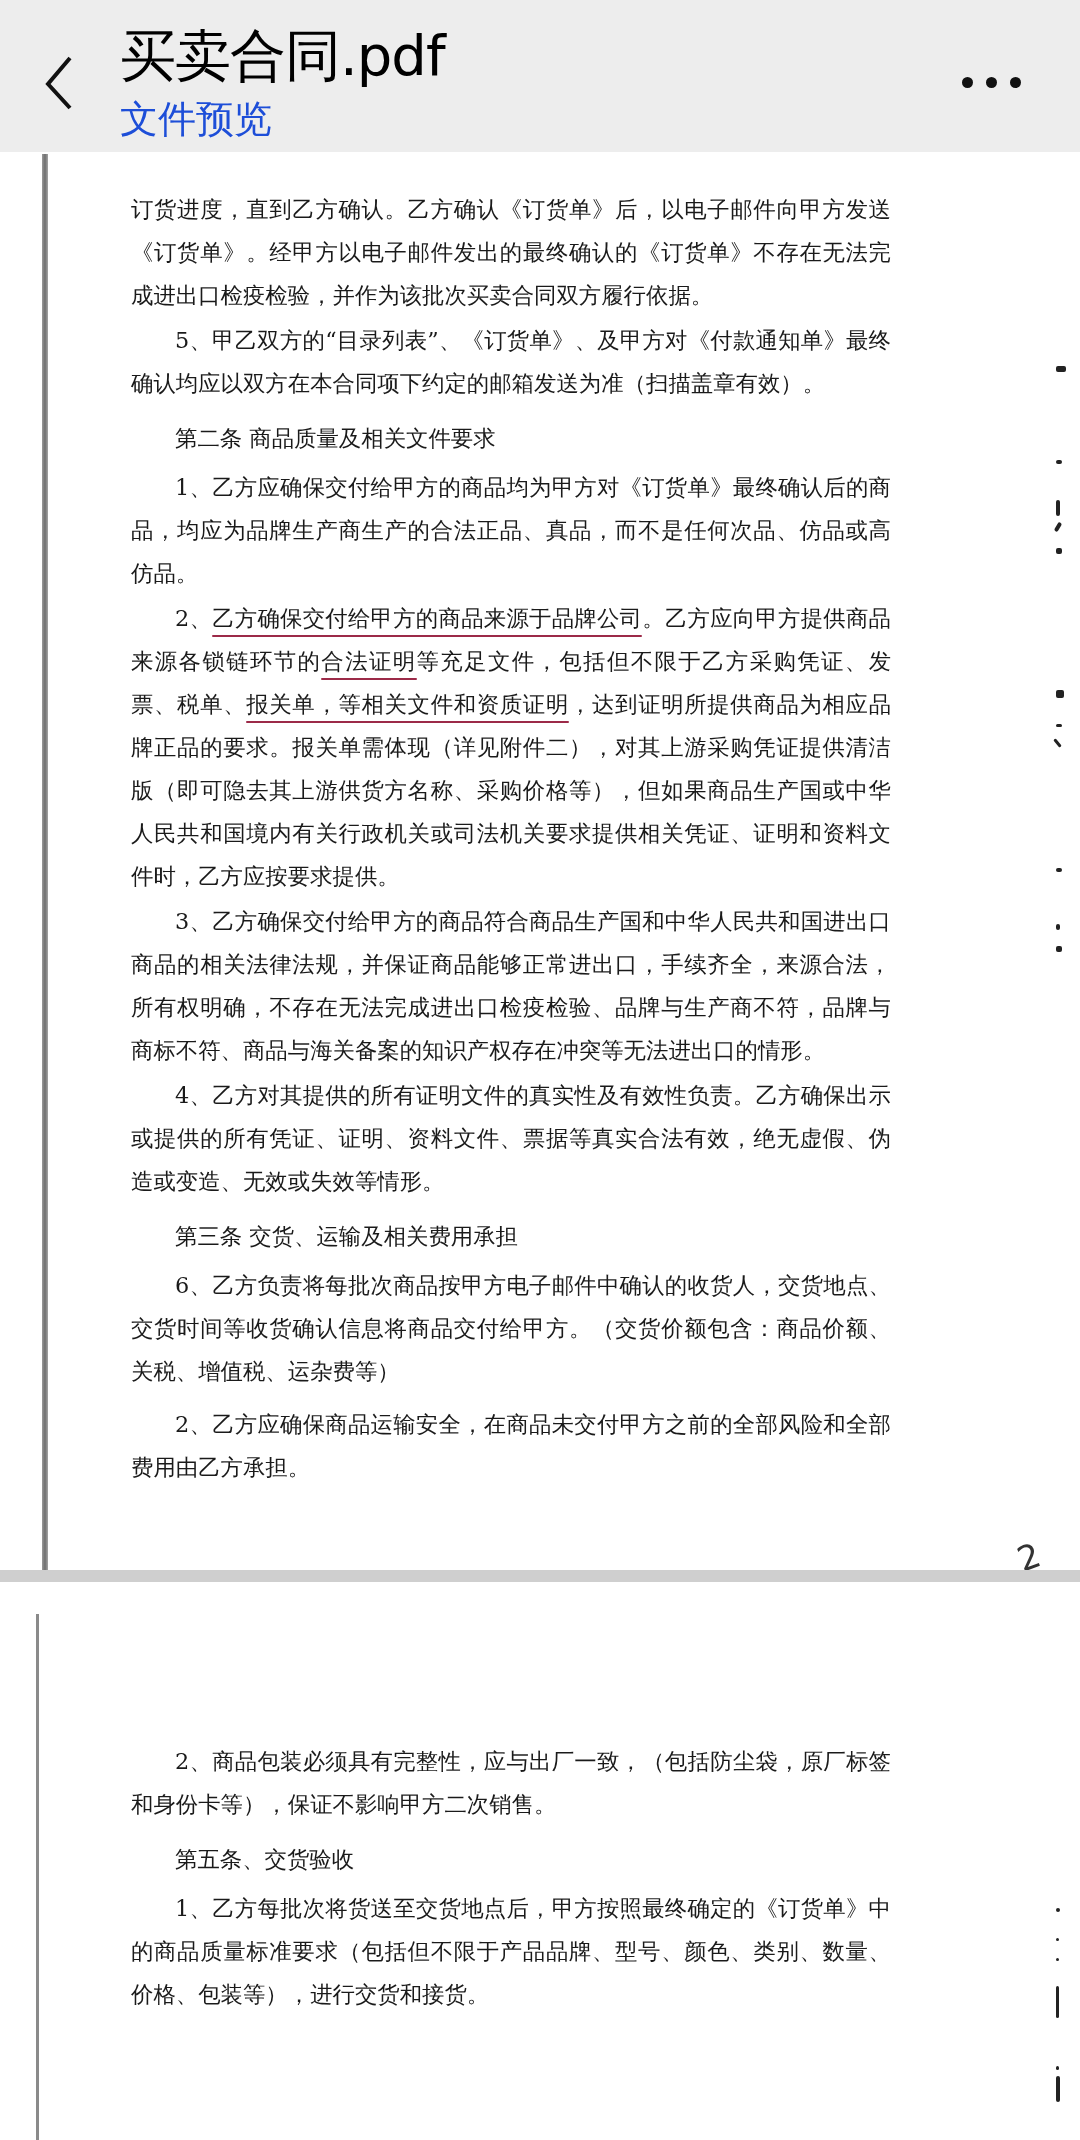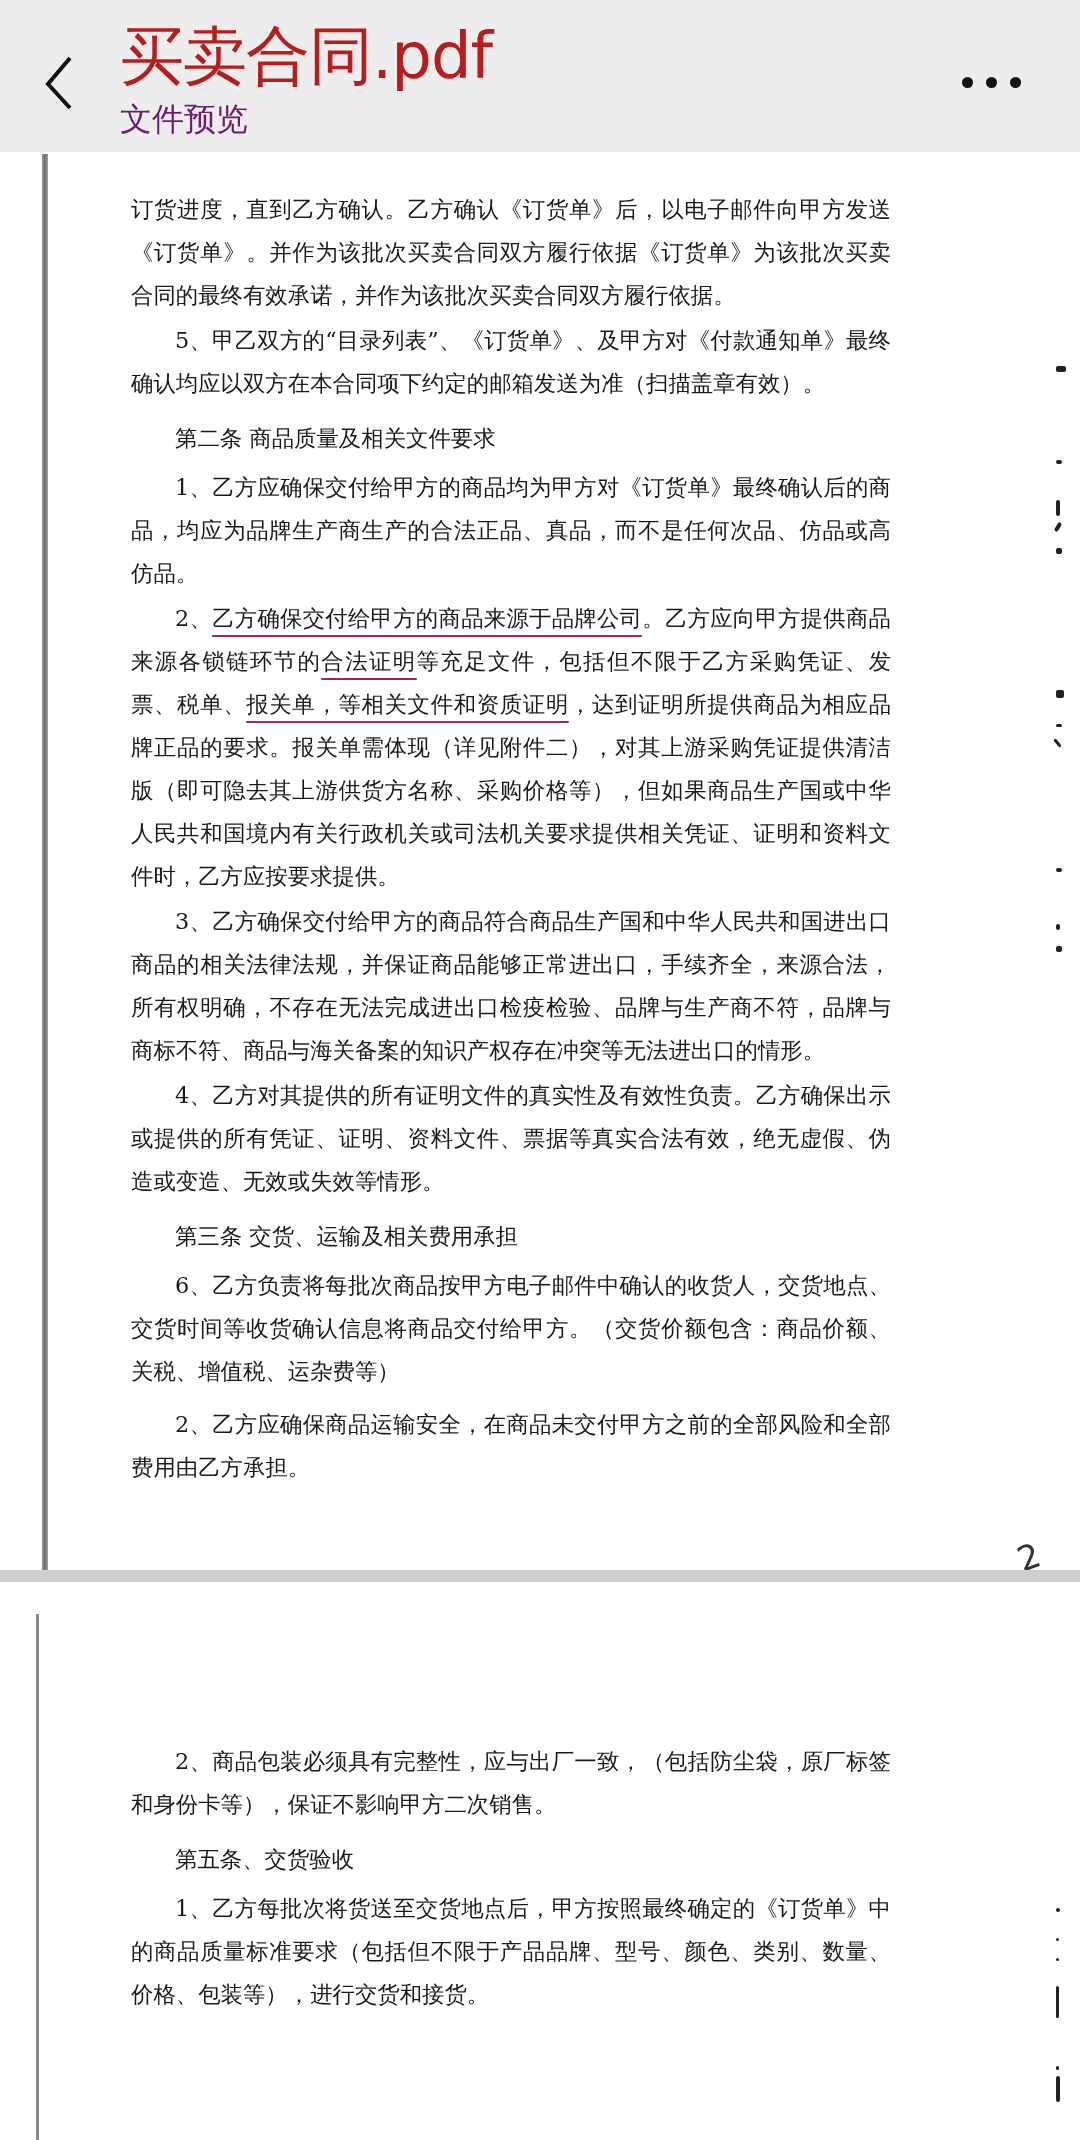--- a/index.html
+++ b/index.html
@@ -1,23 +1,23 @@
 <!DOCTYPE html>
 <html><head>
 <meta charset="utf-8">
 <style>
   html, body { margin:0; padding:0; }
   body { width:1080px; height:2140px; overflow:hidden; background:#cfcfcf; position:relative;
          font-family:"DejaVu Serif","Liberation Serif",serif; }
   .topbar { position:absolute; left:0; top:0; width:1080px; height:152px; background:#ededed; }
   .back { position:absolute; left:40px; top:52px; width:40px; height:60px; cursor:pointer; }
   .title { position:absolute; left:120px; top:24px; font-family:"DejaVu Sans","Liberation Sans",sans-serif;
-           font-size:64px; color:#b91c1c; line-height:64px; letter-spacing:-1px; }
+           font-size:56px; color:#000000; line-height:64px; letter-spacing:-1px; }
   .subtitle { position:absolute; left:120px; top:96px; font-family:"DejaVu Sans","Liberation Sans",sans-serif;
-           font-size:32px; color:#701a75; line-height:46px; }
+           font-size:38px; color:#1d4ed8; line-height:46px; }
   .more { position:absolute; left:962px; top:64px; width:70px; height:36px; cursor:pointer; display:flex; gap:13px; align-items:center; }
   .more span { width:11px; height:11px; background:#111; border-radius:50%; display:block; }
 
   .page { position:absolute; left:0; width:1080px; background:#fff; overflow:hidden; }
   .page1 { top:152px; height:1418px; }
   .page2 { top:1582px; height:558px; }
   .edge { position:absolute; width:6px; background:linear-gradient(90deg,#9a9a9a,#6f6f6f,#a5a5a5); }
   .page1 .edge { left:42px; top:2px; height:1416px; }
   .page2 .edge { left:36px; top:32px; height:526px; width:3px; background:#8a8a8a; }
 
@@ -46,21 +46,21 @@
   <div class="more">
     <span></span>
     <span></span>
     <span></span>
   </div>
 </div>
 
 <div class="page page1">
   <div class="edge"></div>
   <div class="doc" id="p1" style="top:36px;">
-      <p>订货进度，直到乙方确认。乙方确认《订货单》后，以电子邮件向甲方发送《订货单》。并作为该批次买卖合同双方履行依据《订货单》为该批次买卖合同的最终有效承诺，并作为该批次买卖合同双方履行依据。</p>
+      <p>订货进度，直到乙方确认。乙方确认《订货单》后，以电子邮件向甲方发送《订货单》。经甲方以电子邮件发出的最终确认的《订货单》不存在无法完成进出口检疫检验，并作为该批次买卖合同双方履行依据。</p>
       <p class="ind" style="margin-top: 2px;">5、甲乙双方的“目录列表”、《订货单》、及甲方对《付款通知单》最终确认均应以双方在本合同项下约定的邮箱发送为准（扫描盖章有效）。</p>
       <p class="head" style="margin-top: 12px; margin-bottom: 6px;">第二条  商品质量及相关文件要求</p>
       <p class="ind" style="margin-top: 2px;">1、乙方应确保交付给甲方的商品均为甲方对《订货单》最终确认后的商品，均应为品牌生产商生产的合法正品、真品，而不是任何次品、仿品或高仿品。</p>
       <p class="ind" style="margin-top: 2px;"><span>2、</span><span class="u">乙方确保交付给甲方的商品来源于品牌公司</span><span>。乙方应向甲方提供商品来源各锁链环节的</span><span class="u">合法证明</span><span>等充足文件，包括但不限于乙方</span><span class="u">采购凭证、发票、税单、</span><span class="u">报关单，等相关文件和资质证明</span><span>，达到证明所提供商品为相应品牌正品的要求。报关单需体现（详见附件二），对其上游采购凭证提供清洁版（即可隐去其上游供货方名称、采购价格等），但如果商品生产国或中华人民共和国境内有关行政机关或司法机关要求提供相关凭证、证明和资料文件时，乙方应按要求提供。</span></p>
       <p class="ind" style="margin-top: 2px;">3、乙方确保交付给甲方的商品符合商品生产国和中华人民共和国进出口商品的相关法律法规，并保证商品能够正常进出口，手续齐全，来源合法，所有权明确，不存在无法完成进出口检疫检验、品牌与生产商不符，品牌与商标不符、商品与海关备案的知识产权存在冲突等无法进出口的情形。</p>
       <p class="ind" style="margin-top: 2px;">4、乙方对其提供的所有证明文件的真实性及有效性负责。乙方确保出示或提供的所有凭证、证明、资料文件、票据等真实合法有效，绝无虚假、伪造或变造、无效或失效等情形。</p>
       <p class="head" style="margin-top: 12px; margin-bottom: 6px;">第三条  交货、运输及相关费用承担</p>
       <p class="ind" style="margin-top: 2px;">6、乙方负责将每批次商品按甲方电子邮件中确认的收货人，交货地点、交货时间等收货确认信息将商品交付给甲方。（交货价额包含：商品价额、关税、增值税、运杂费等）</p>
       <p class="ind" style="margin-top: 10px;">2、乙方应确保商品运输安全，在商品未交付甲方之前的全部风险和全部费用由乙方承担。</p>
     </div>

